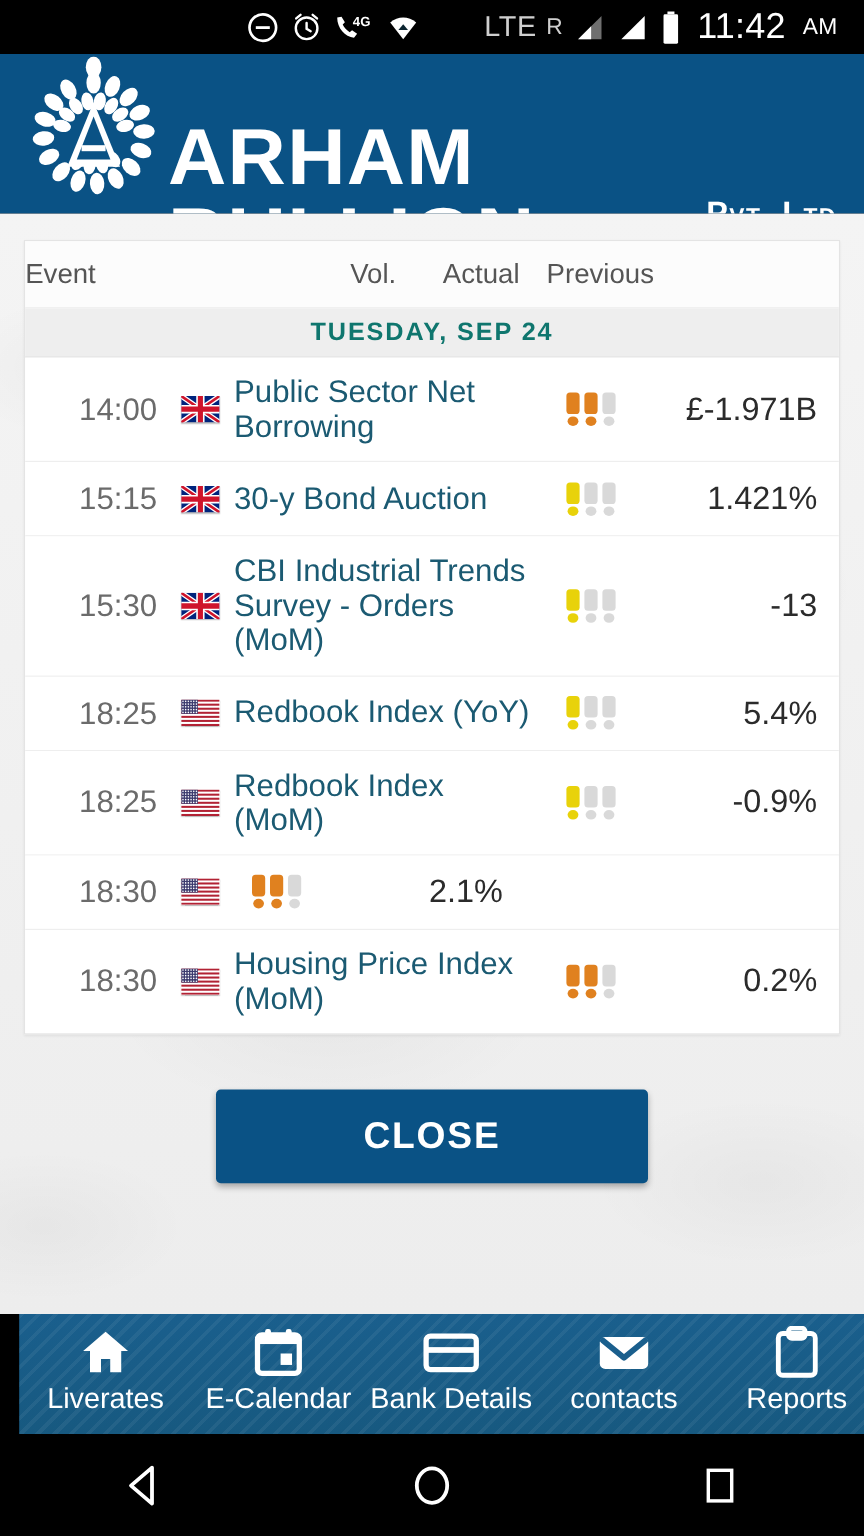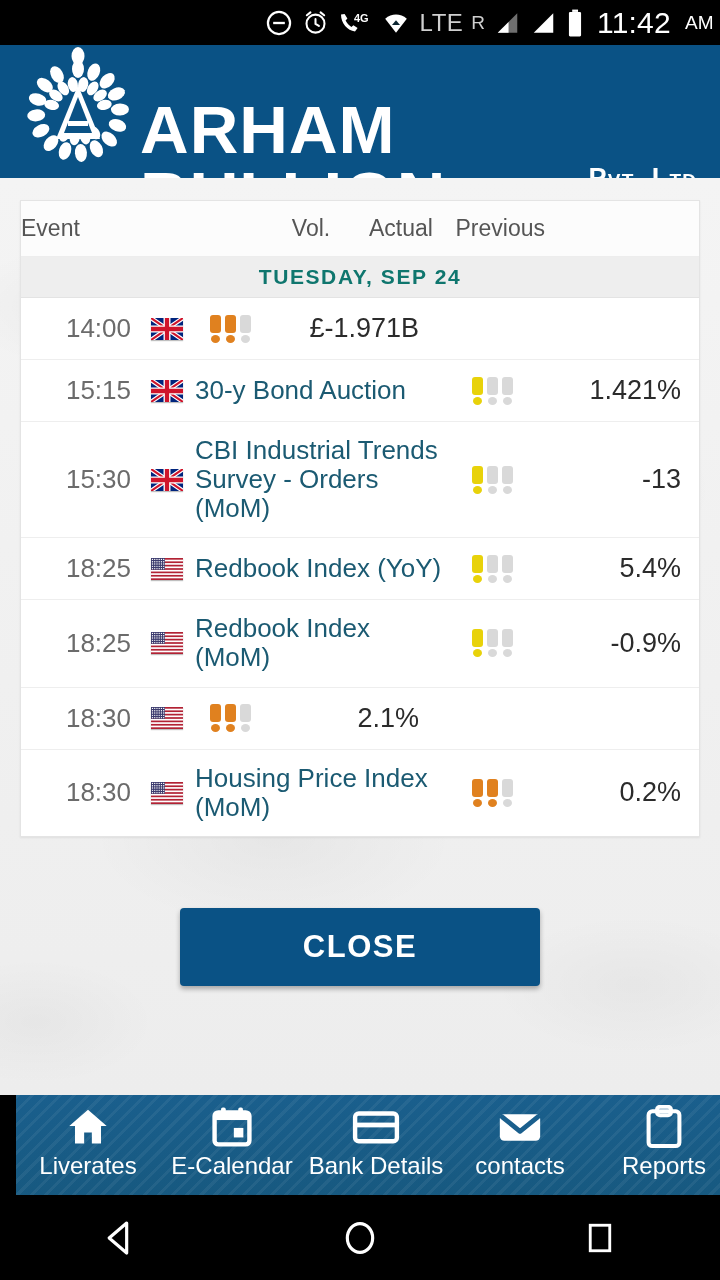--- a/index.html
+++ b/index.html
@@ -9,21 +9,21 @@
     background:#000;
     overflow:hidden;
   }
   .phone { position:relative; width:720px; height:1280px; background:#000; }
 
   
   .statusbar {
     position:absolute; top:0; left:0; width:720px; height:45px;
     background:#000; color:#fff;
     display:flex; align-items:center; justify-content:flex-end;
-    padding-right:6px; gap:9px;
+    padding-right:22px; gap:9px;
   }
   .sb-ico { display:flex; align-items:center; justify-content:center; }
   .sb-time { font-size:30px; letter-spacing:.2px; margin-left:4px; }
   .sb-ampm { font-size:19px; margin-left:5px; letter-spacing:.3px; }
 
   
   .header {
     position:absolute; top:45px; left:0; width:720px; height:133px;
     background:#0a5285; overflow:hidden;
   }
@@ -168,21 +168,21 @@
         <path d="M3 4c0 9 6.5 16 14 17l2.6-3.4-4.2-2.8-2 1.6c-2.6-1.6-4.6-3.8-5.8-6.4l1.8-2L6.6 3.5 3 4z" fill="#fff"></path>
         <text x="16" y="11" font-family="Liberation Sans, sans-serif" font-size="11" font-weight="700" fill="#fff">4G</text>
       </svg>
     </span>
     <span class="sb-ico">
       <svg width="30" height="26" viewBox="0 0 24 24">
           <path d="M2 8c6-5 14-5 20 0L12 21 2 8z" fill="#fff"></path>
           <path d="M12 9.5 8.3 13.8h7.4L12 9.5z" fill="#0b2530"></path>
         </svg>
     </span>
-    <span class="sb-ico" style="gap:3px;">
+    <span class="sb-ico" style="gap:3px;margin-left:44px;">
       <span style="font-size:24px;color:#cfcfcf;letter-spacing:.5px;">LTE</span>
       <span style="font-size:19px;color:#cfcfcf;margin-left:5px;">R</span>
     </span>
     <span class="sb-ico">
       <svg width="27" height="26" viewBox="0 0 24 24">
           <path d="M21 3v18H3L21 3z" fill="#6f6f6f"></path>
           <path d="M13 11v10H3l10-10z" fill="#fff"></path>
         </svg>
     </span>
     <span class="sb-ico">
@@ -267,20 +267,21 @@
             <div class="c-time">14:00</div>
             <div class="c-flag">
               <svg class="flag" viewBox="0 0 60 40" preserveAspectRatio="none">
                 <rect width="60" height="40" fill="#00247d"></rect>
                 <path d="M0 0 60 40M60 0 0 40" stroke="#fff" stroke-width="8"></path>
                 <path d="M0 0 60 40M60 0 0 40" stroke="#cf142b" stroke-width="4"></path>
                 <path d="M30 0v40M0 20h60" stroke="#fff" stroke-width="13"></path>
                 <path d="M30 0v40M0 20h60" stroke="#cf142b" stroke-width="8"></path>
               </svg>
             </div>
+            <div class="c-event">Public Sector Net Borrowing</div>
             <div class="c-vol">
               <span class="bang on-orange">
                 <i></i>
                 <u></u>
               </span>
               <span class="bang on-orange">
                 <i></i>
                 <u></u>
               </span>
               <span class="bang">

